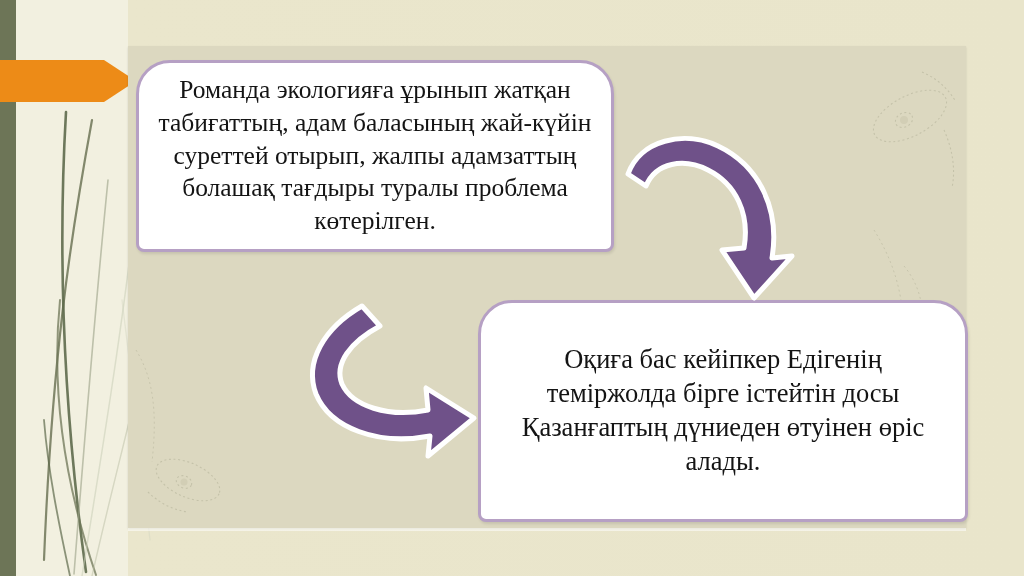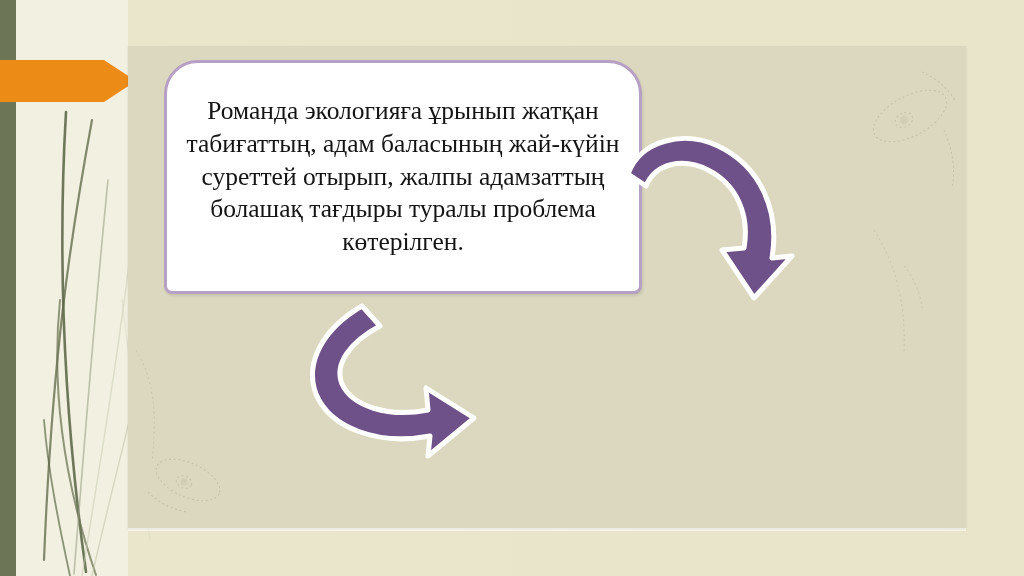--- a/index.html
+++ b/index.html
@@ -81,24 +81,24 @@
     position: absolute;
     background: #FFFFFF;
     border: 3px solid #B6A0C4;
     box-sizing: border-box;
     display: flex;
     align-items: center;
     justify-content: center;
     box-shadow: 1px 2px 3px rgba(0,0,0,0.10);
   }
   #box1 {
-    left: 164px;
+    left: 136px;
     top: 60px;
     width: 478px;
-    height: 234px;
+    height: 192px;
     border-radius: 34px 34px 8px 8px;
   }
   #box2 {
     left: 478px;
     top: 300px;
     width: 490px;
     height: 222px;
     border-radius: 34px 34px 8px 8px;
   }
   .textbox p {
@@ -191,20 +191,23 @@
       </g>
     </svg>
   </div>
 
   <div class="bottom-strip"></div>
 
   <div class="textbox" id="box1">
     <p>Романда экологияға ұрынып жатқан табиғаттың, адам баласының жай-күйін суреттей отырып, жалпы адамзаттың болашақ тағдыры туралы проблема көтерілген.</p>
   </div>
 
+  <div class="textbox" id="box2">
+    <p>Оқиға бас кейіпкер Едігенің теміржолда бірге істейтін досы Қазанғаптың дүниеден өтуінен өріс алады.</p>
+  </div>
 
   <div class="curve-arrow" id="arrow-top">
     <svg width="180" height="170" viewBox="0 0 180 170" xmlns="http://www.w3.org/2000/svg">
       <path d="M6 42
                C 18 8, 62 -2, 96 14
                C 138 34, 158 78, 150 126
                L 170 124
                L 132 166
                L 100 118
                L 122 116

